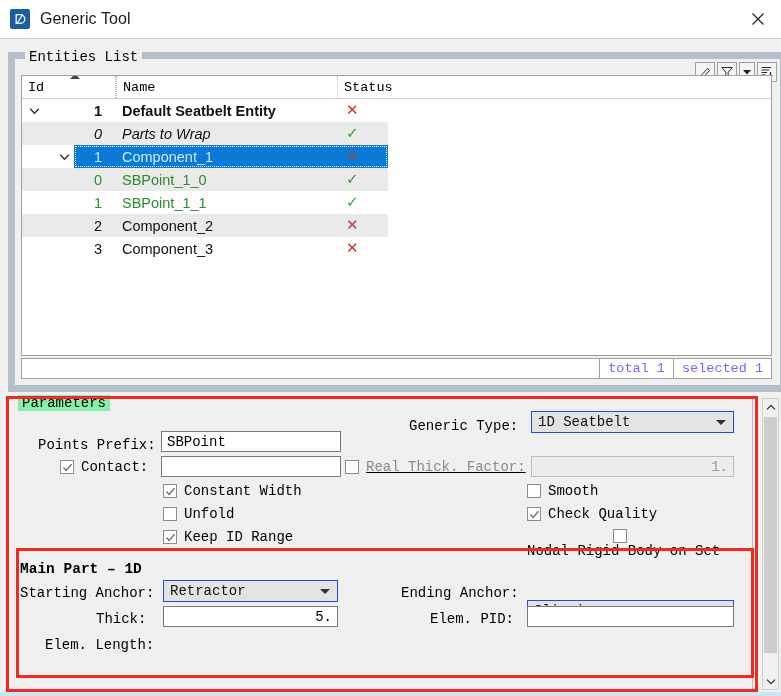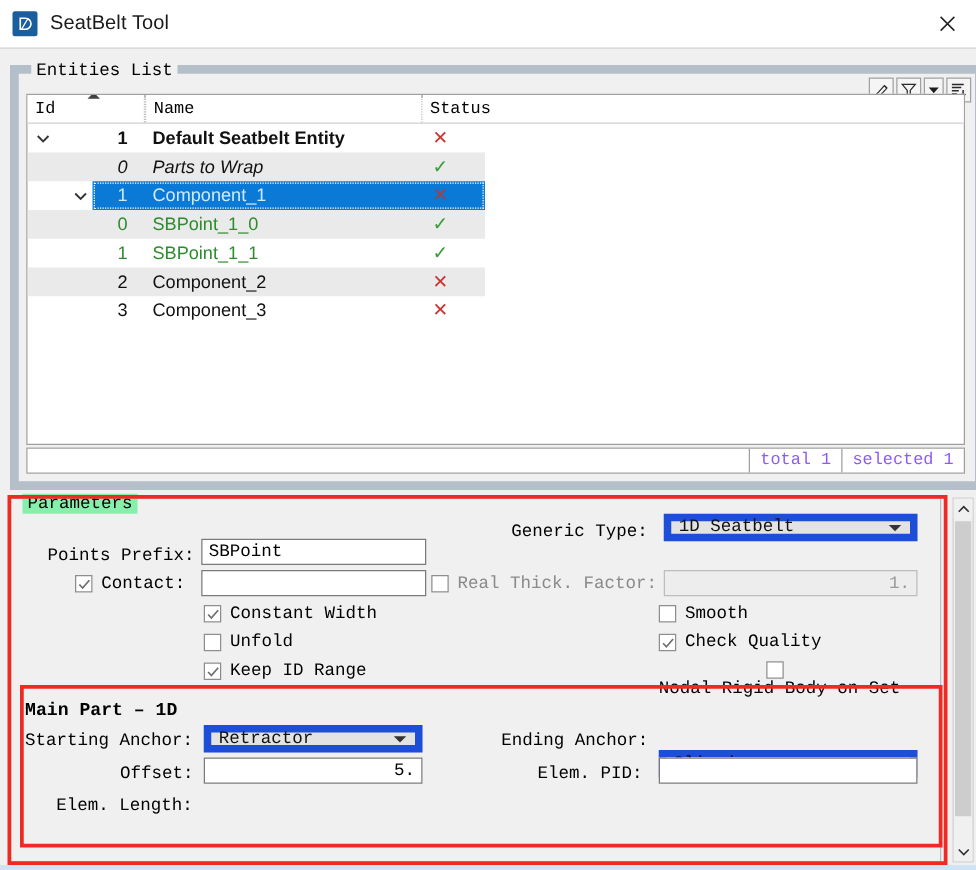--- a/index.html
+++ b/index.html
@@ -225,21 +225,21 @@
     display: flex; align-items: center;
     height: 21px;
   }
   .tfield.right { justify-content: flex-end; }
   .tfield.disabled {
     background: #ededed; border-color: #bdbdbd; color: #9a9a9a;
   }
   .combo {
     position: absolute;
     height: 22px;
-    border: 6px solid #1d4ed8;
+    border: 1px solid #1d4ed8;
     background: #e3e3e3;
     box-sizing: border-box;
     display: flex; align-items: center;
     font-family: "Liberation Mono", monospace;
     font-size: 14px;
     color: #111;
     padding-left: 6px;
     cursor: pointer;
   }
   .combo .arrow {
@@ -328,21 +328,21 @@
 <div id="app">
 
   <div class="titlebar">
     <div class="app-icon">
       <svg width="14" height="14" viewBox="0 0 14 14">
         <rect x="0" y="0" width="14" height="14" fill="#1b5e9e"></rect>
         <path d="M3.2 2.6 h4.2 a4.4 4.4 0 0 1 0 8.8 H3.2 z" fill="none" stroke="#ffffff" stroke-width="1.3"></path>
         <path d="M4.4 11.2 L9.4 2.6" stroke="#ffffff" stroke-width="1.1"></path>
       </svg>
     </div>
-    <div class="app-title">SeatBelt Tool</div>
+    <div class="app-title">Generic Tool</div>
     <div class="close-btn">
       <svg width="14" height="14" viewBox="0 0 14 14">
         <path d="M1.5 1.5 L12.5 12.5 M12.5 1.5 L1.5 12.5" stroke="#202020" stroke-width="1.2"></path>
       </svg>
     </div>
   </div>
 
   <div class="group" id="entities-group">
     <div class="group-label">Entities List</div>
 
@@ -473,21 +473,21 @@
     <span>Contact:</span>
   </div>
   <div class="tfield" style="left:161px; top:456px; width:180px;"></div>
 
   <div class="lbl" style="left:409px; top:418px;">Generic Type:</div>
   <div class="combo" style="left:531px; top:411px; width:203px;">
     <span>1D Seatbelt</span>
     <span class="arrow"></span>
   </div>
 
-  <div class="cbx" style="left:345px; top:459px;">
+  <div class="cbx" style="left:345px; top:459px;text-decoration:underline;">
     <span class="box"></span>
     <span class="lbl dis" style="position:static;">Real Thick. Factor:</span>
   </div>
   <div class="tfield right disabled" style="left:531px; top:456px; width:203px;">1.</div>
 
   <div class="cbx" style="left:163px; top:483px;">
     <span class="box">
       <svg width="11" height="11" viewBox="0 0 11 11">
           <path d="M1.5 5.6 L4.1 8.4 L9.5 2.2" stroke="#6f6f6f" stroke-width="1.4" fill="none"></path>
         </svg>
@@ -531,21 +531,21 @@
     <span>Retractor</span>
     <span class="arrow"></span>
   </div>
 
   <div class="lbl" style="left:401px; top:585px;">Ending Anchor:</div>
   <div class="combo" style="left:527px; top:600px; width:207px;">
     <span>Slipring</span>
     <span class="arrow"></span>
   </div>
 
-  <div class="lbl" style="left:96px; top:611px;">Offset:</div>
+  <div class="lbl" style="left:96px; top:611px;">Thick:</div>
   <div class="tfield right" style="left:163px; top:606px; width:175px;">5.</div>
 
   <div class="lbl" style="left:430px; top:611px;">Elem. PID:</div>
   <div class="tfield" style="left:527px; top:606px; width:207px;"></div>
 
   <div class="lbl" style="left:45px; top:637px;">Elem. Length:</div>
 
   <div class="annot" id="annot-params"></div>
   <div class="annot" id="annot-main"></div>
 

